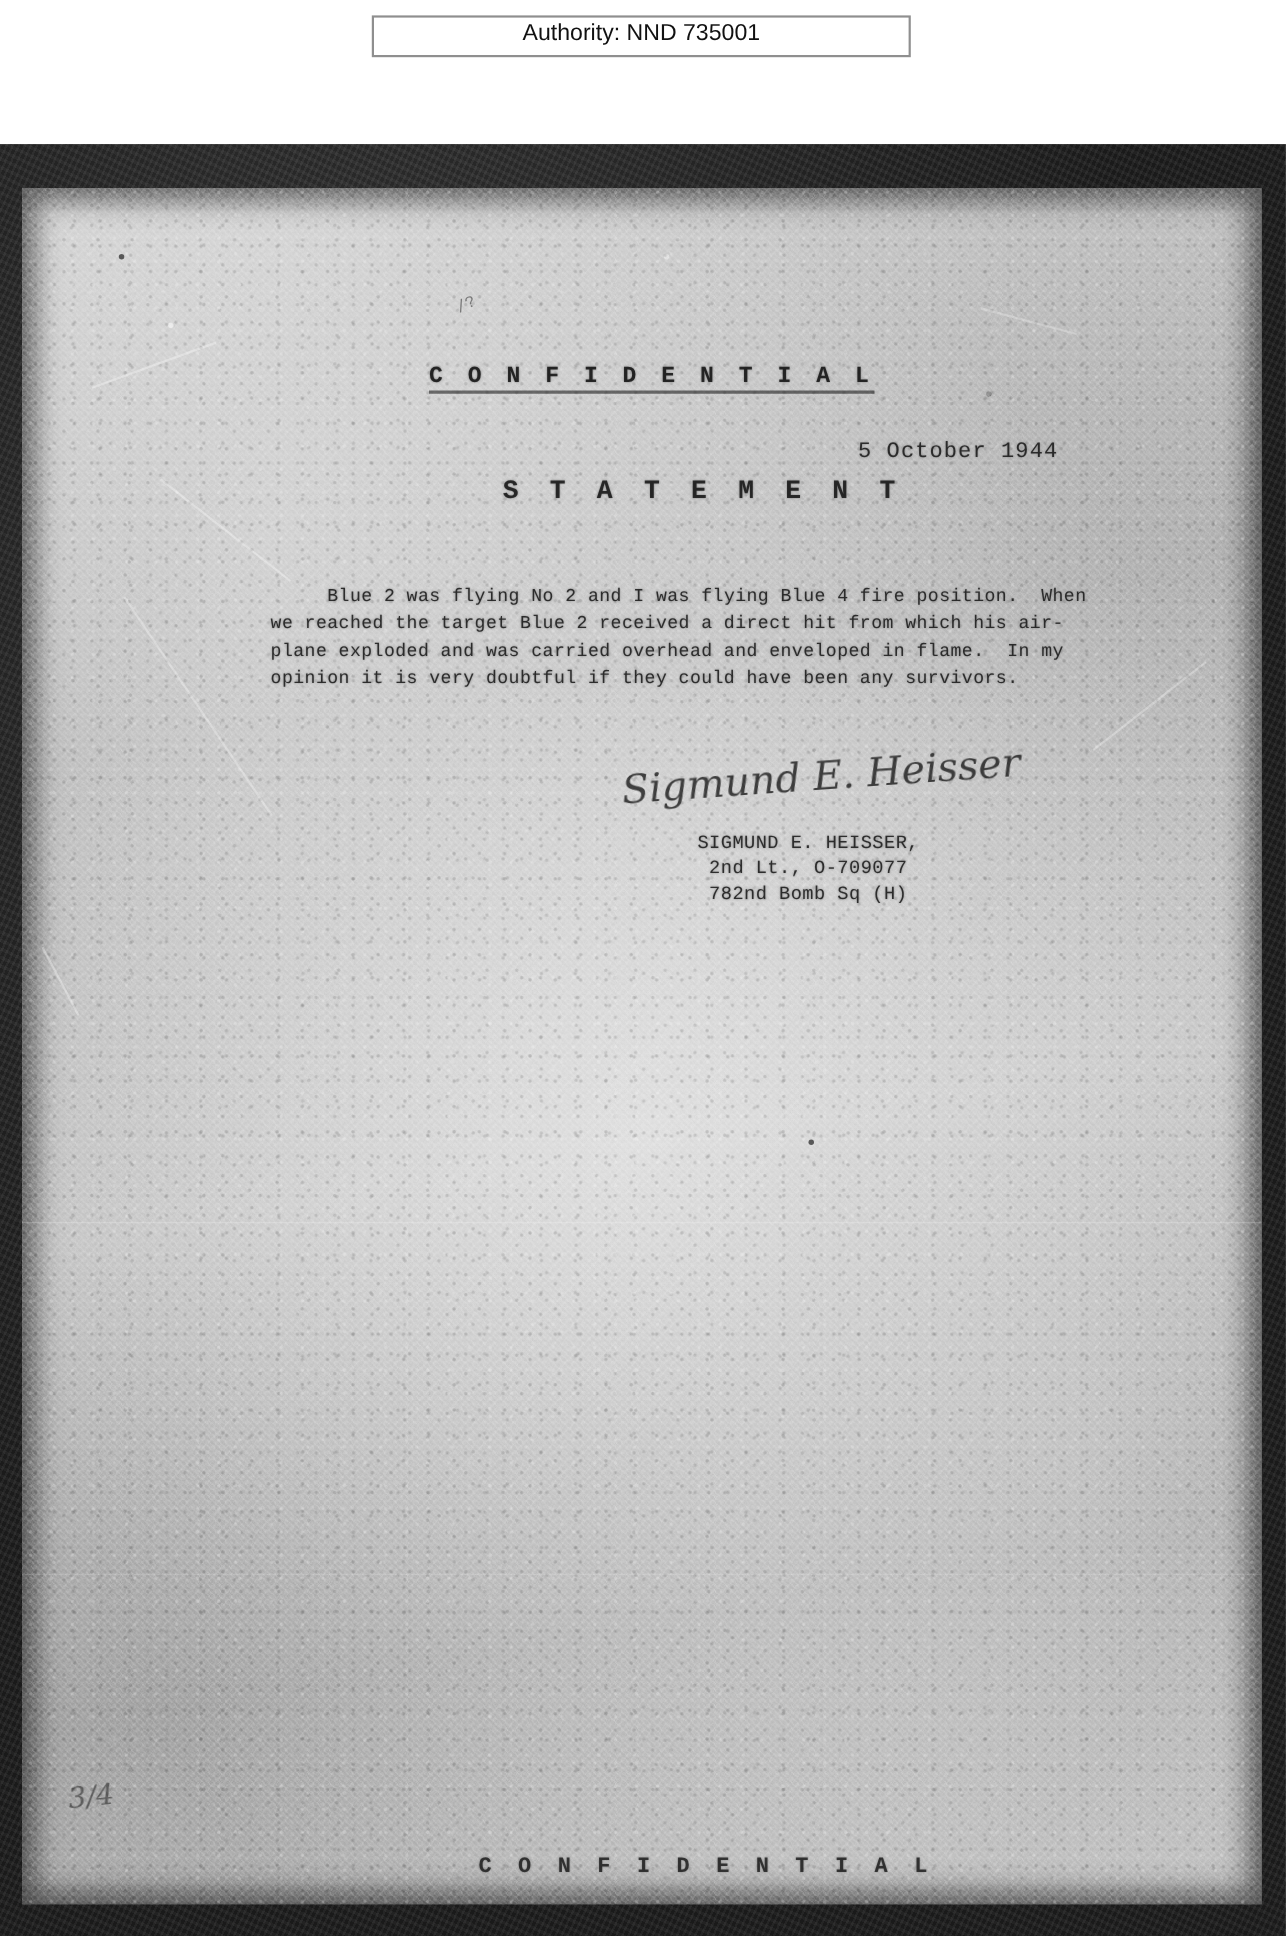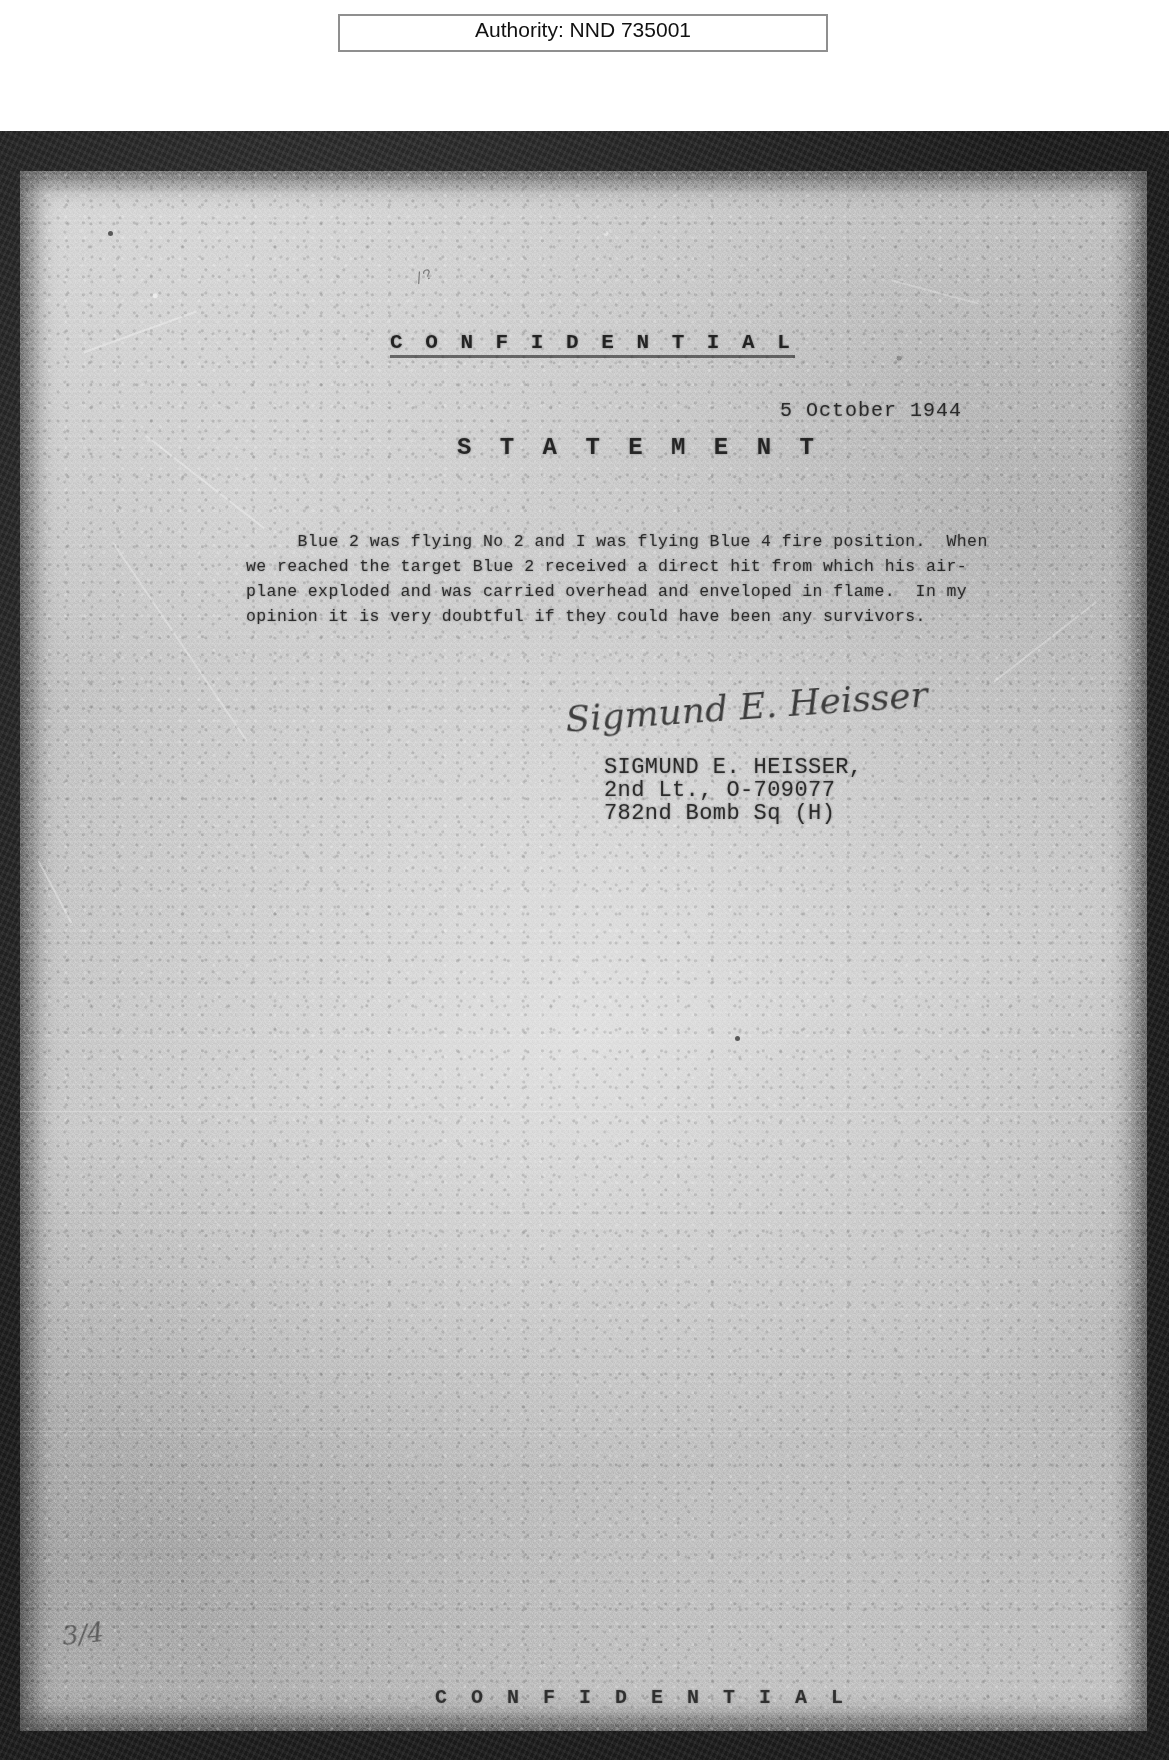--- a/index.html
+++ b/index.html
@@ -163,26 +163,27 @@
     left: 178px;
     top: 358px;
     width: 790px;
     font-size: 16.5px;
     line-height: 25px;
     letter-spacing: .4px;
     white-space: pre-wrap;
     margin-left: 48px;
   }
   .sig-name {
-    left: 584px;
+    left: 614px;
     top: 585px;
-    font-size: 22px;
+    font-size: 17px;
     line-height: 23px;
     letter-spacing: .4px;
     white-space: pre-wrap;
+    text-align: center;
   }
   .signature {
     position: absolute;
     left: 545px;
     top: 515px;
     font-family: "DejaVu Serif", serif;
     font-style: italic;
     font-size: 36px;
     color: rgba(20,20,20,.78);
     transform: rotate(-4deg);

